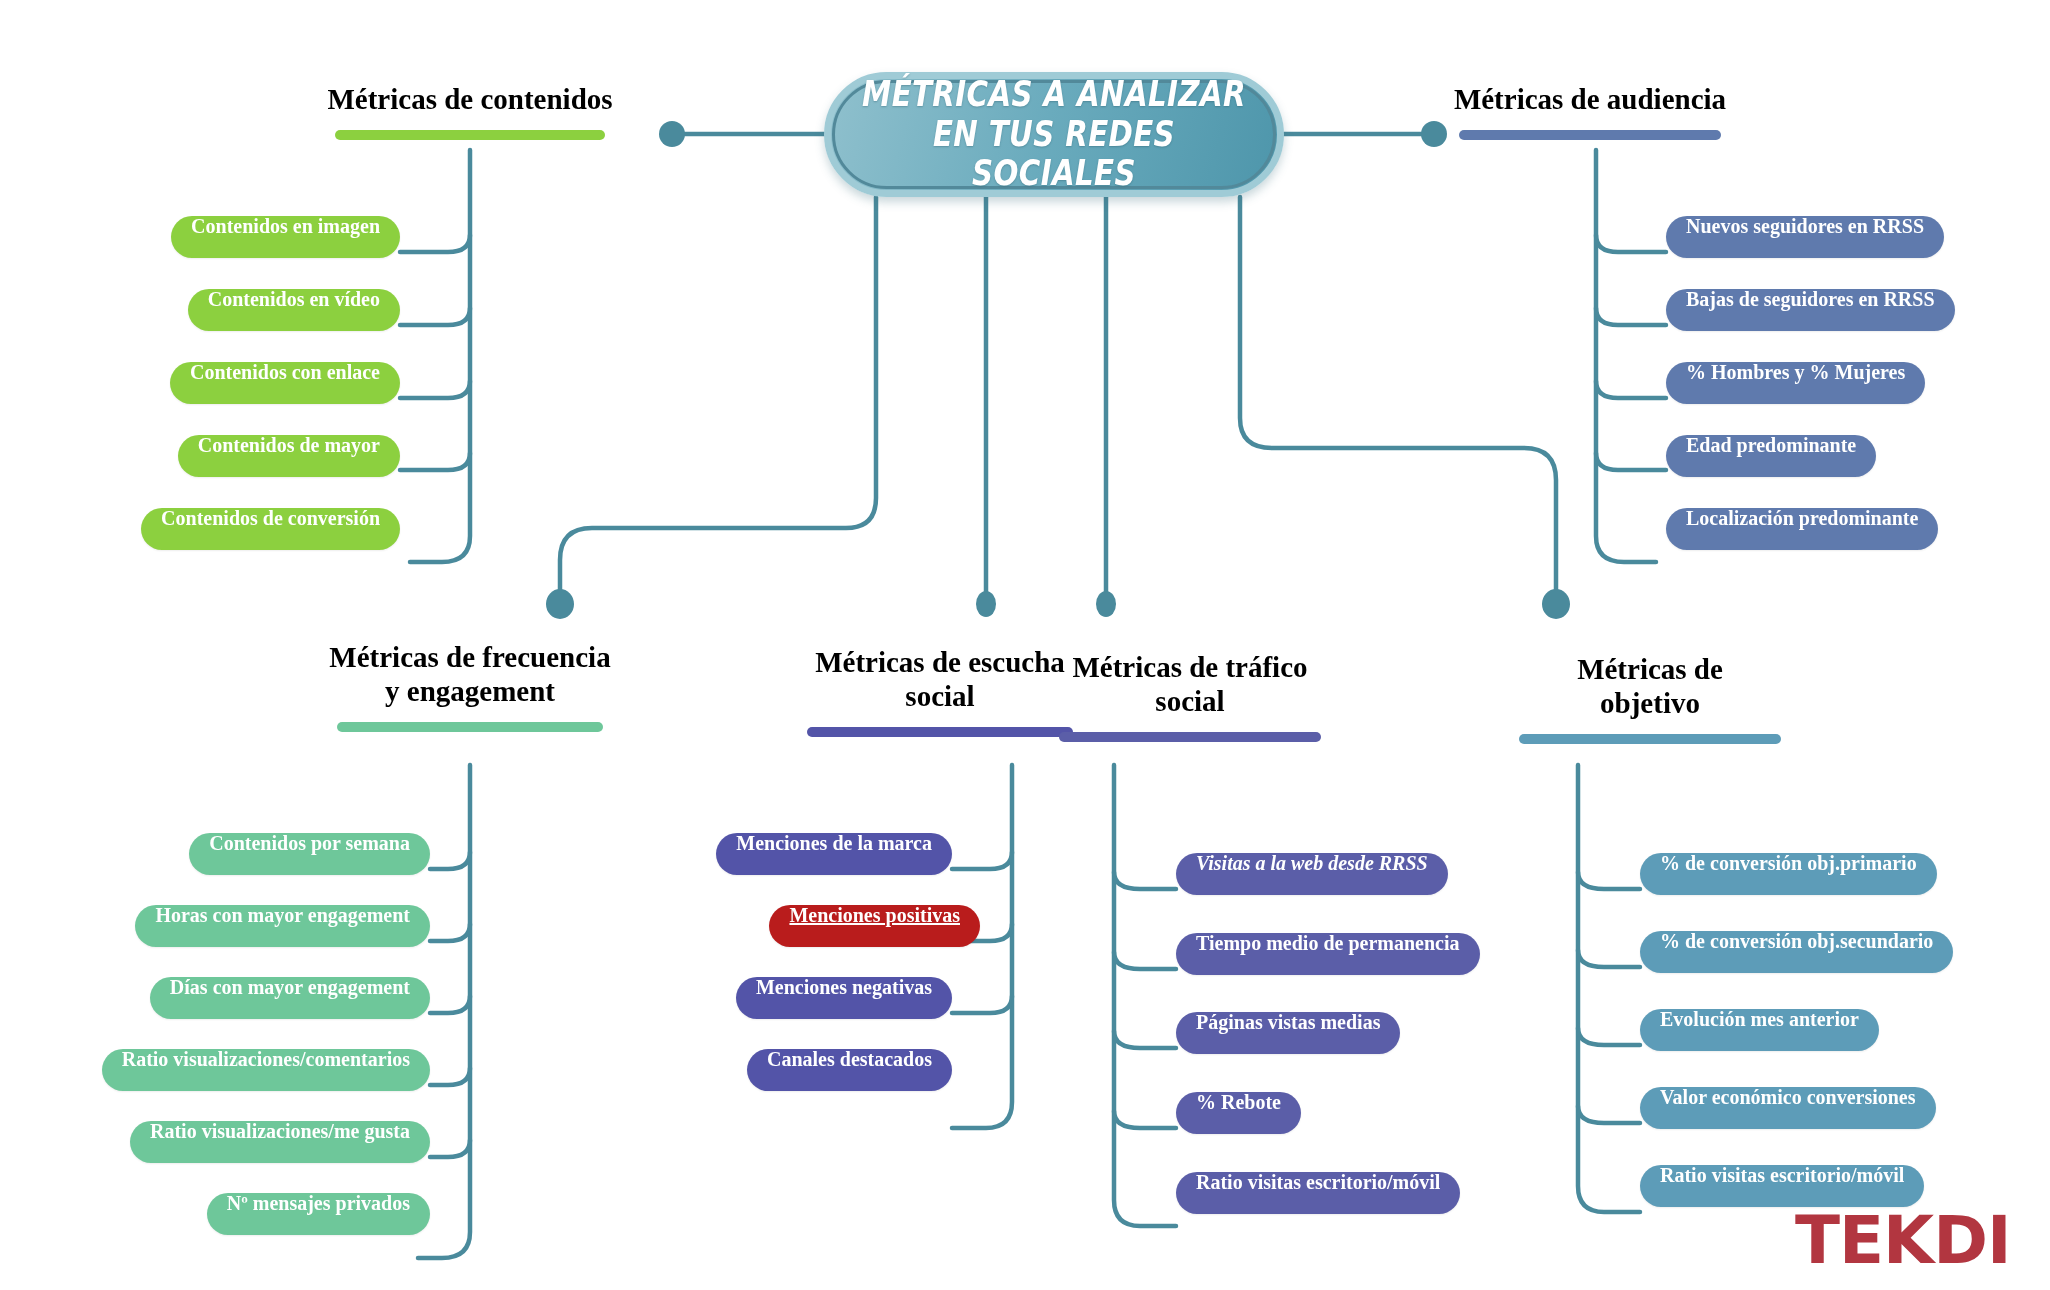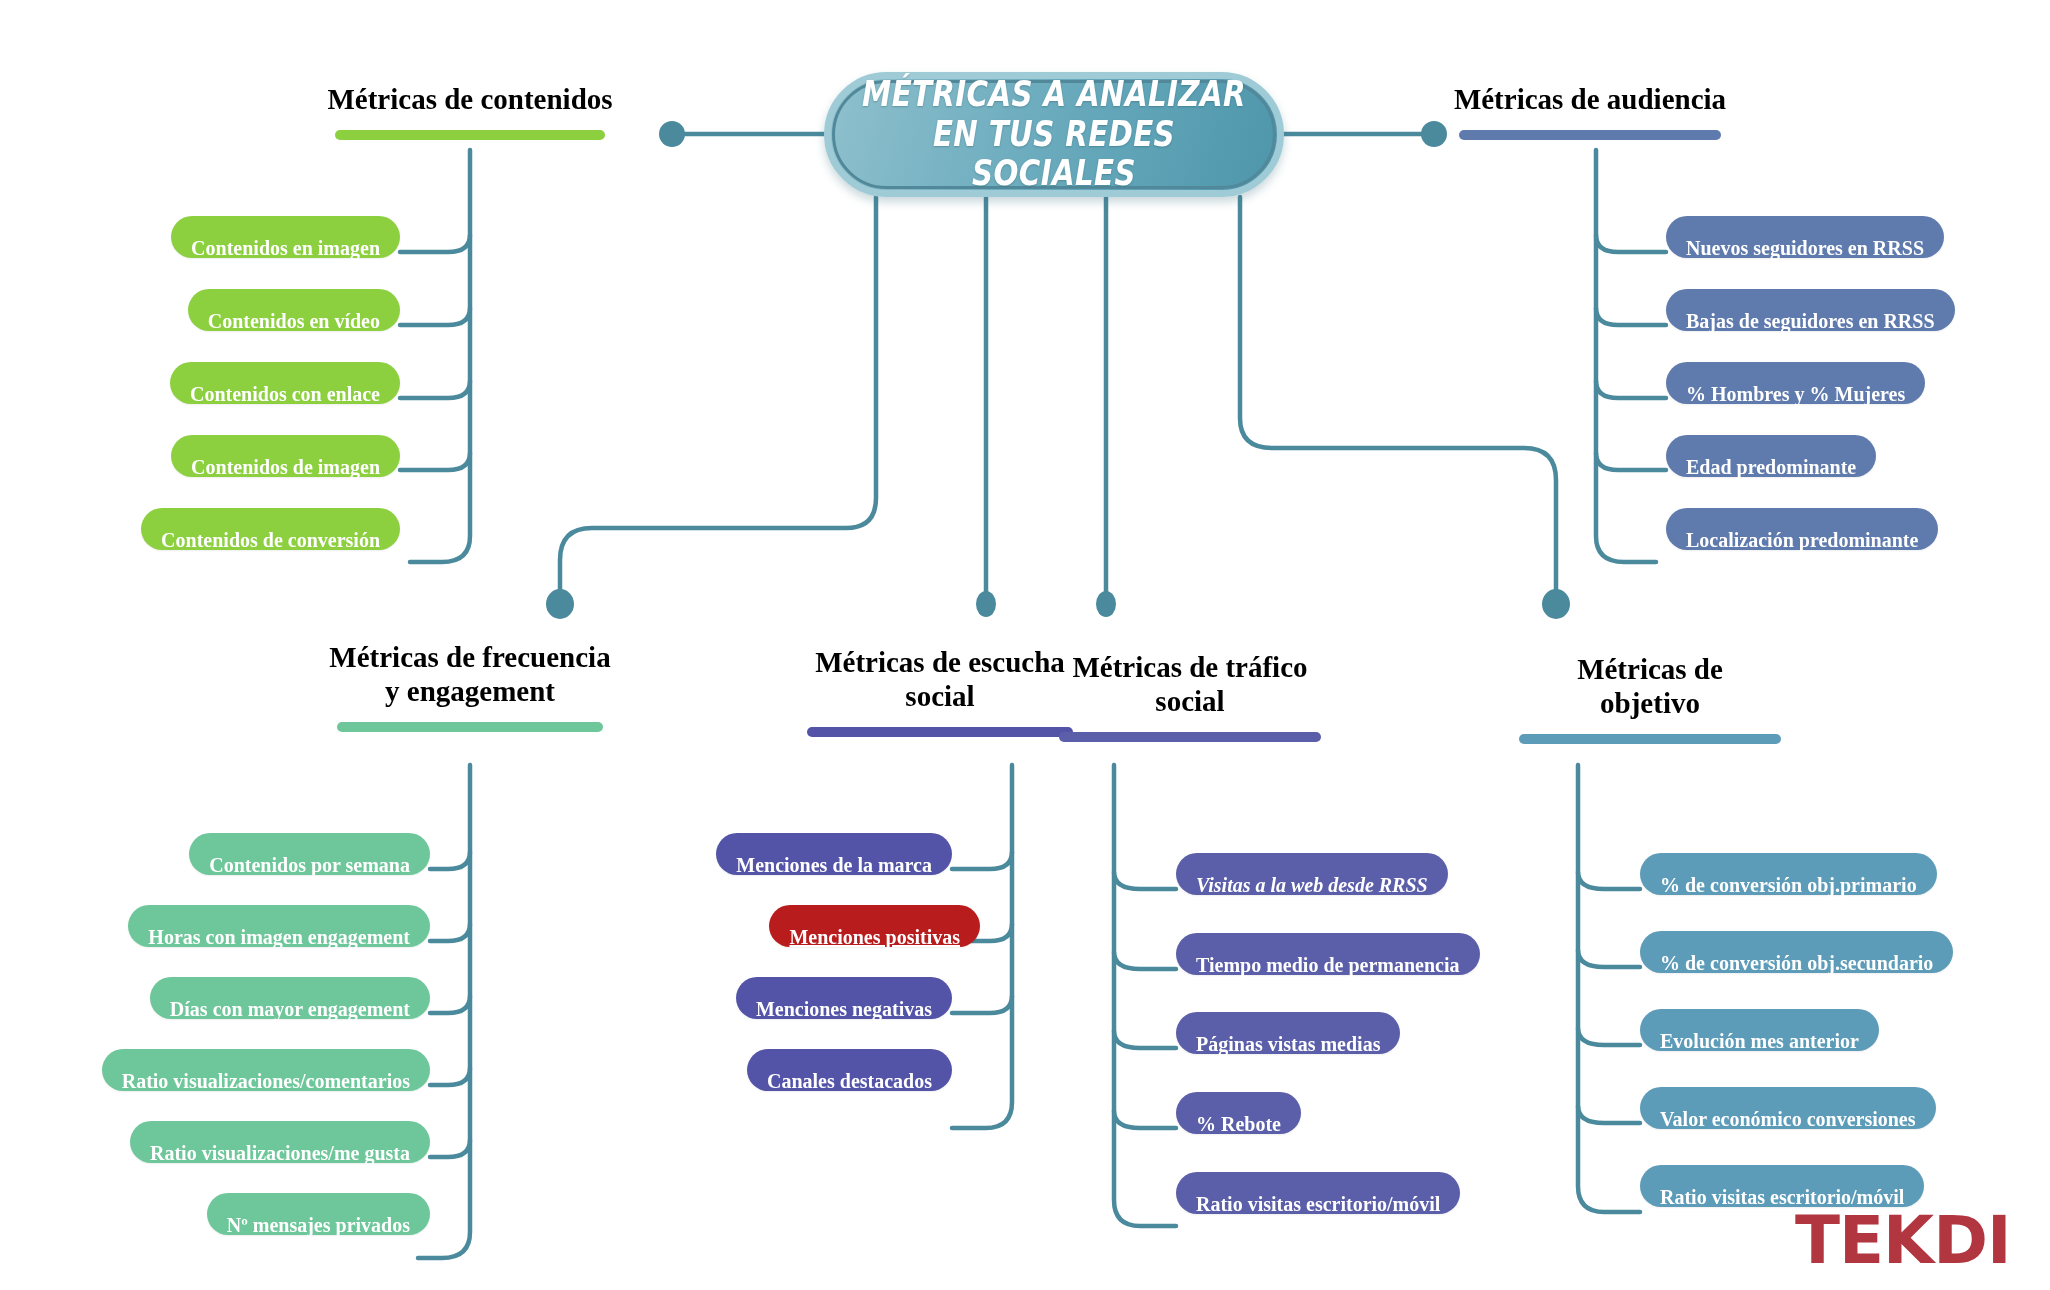--- a/index.html
+++ b/index.html
@@ -71,21 +71,21 @@
     border-radius: 6px;
   }
 
   
   .pill {
     position: absolute;
     z-index: 3;
     height: 42px;
     border-radius: 21px;
     display: flex;
-    align-items: flex-end;
+    align-items: flex-start;
     justify-content: center;
     padding: 0 20px;
     color: #ffffff;
     font-family: "Liberation Serif", "DejaVu Serif", serif;
     font-weight: 700;
     font-size: 20px;
     line-height: 1;
     white-space: nowrap;
     box-shadow: 0 1px 2px rgba(0,0,0,0.07);
   }
@@ -208,21 +208,21 @@
   <div class="pill" style="right:1650px; top:216px; background:#8cd03f;">
     <span>Contenidos en imagen</span>
     </div>
   <div class="pill" style="right:1650px; top:289px; background:#8cd03f;">
     <span>Contenidos en vídeo</span>
     </div>
   <div class="pill" style="right:1650px; top:362px; background:#8cd03f;">
     <span>Contenidos con enlace</span>
     </div>
   <div class="pill" style="right:1650px; top:435px; background:#8cd03f;">
-    <span>Contenidos de imagen</span>
+    <span>Contenidos de mayor</span>
     </div>
   <div class="pill" style="right:1650px; top:508px; background:#8cd03f;">
     <span>Contenidos de conversión</span>
     </div>
 
   <div class="pill" style="left:1666px; top:216px; background:#5f7aad;">
     <span>Nuevos seguidores en RRSS</span>
     </div>
   <div class="pill" style="left:1666px; top:289px; background:#5f7aad;">
     <span>Bajas de seguidores en RRSS</span>
@@ -234,21 +234,21 @@
     <span>Edad predominante</span>
     </div>
   <div class="pill" style="left:1666px; top:508px; background:#5f7aad;">
     <span>Localización predominante</span>
     </div>
 
   <div class="pill" style="right:1620px; top:833px; background:#6ec79a;">
     <span>Contenidos por semana</span>
     </div>
   <div class="pill" style="right:1620px; top:905px; background:#6ec79a;">
-    <span>Horas con imagen engagement</span>
+    <span>Horas con mayor engagement</span>
     </div>
   <div class="pill" style="right:1620px; top:977px; background:#6ec79a;">
     <span>Días con mayor engagement</span>
     </div>
   <div class="pill" style="right:1620px; top:1049px; background:#6ec79a;">
     <span>Ratio visualizaciones/comentarios</span>
     </div>
   <div class="pill" style="right:1620px; top:1121px; background:#6ec79a;">
     <span>Ratio visualizaciones/me gusta</span>
     </div>

